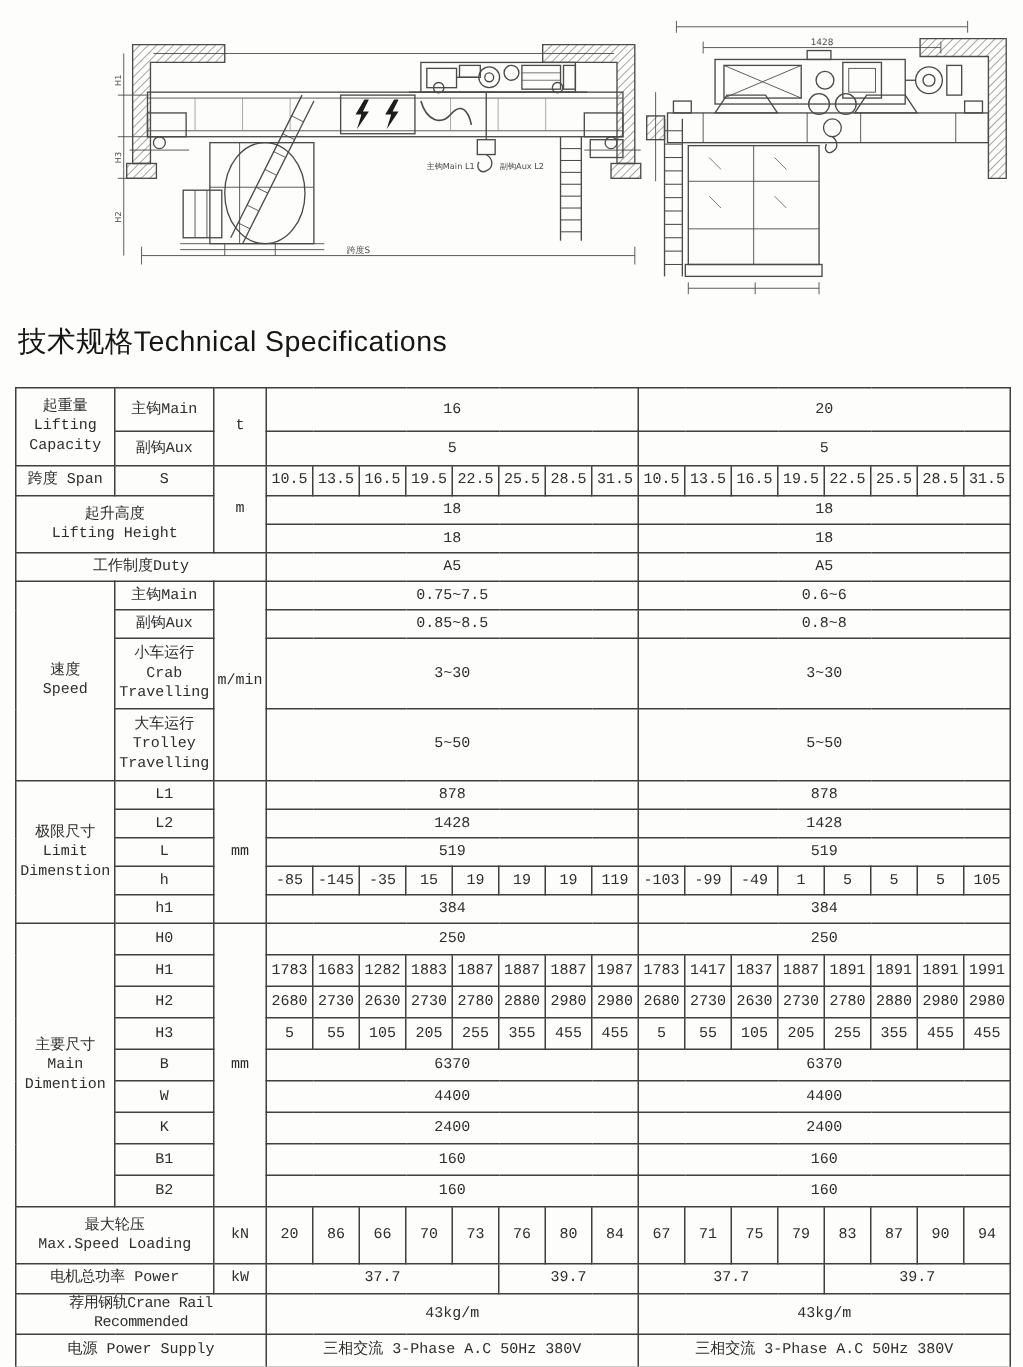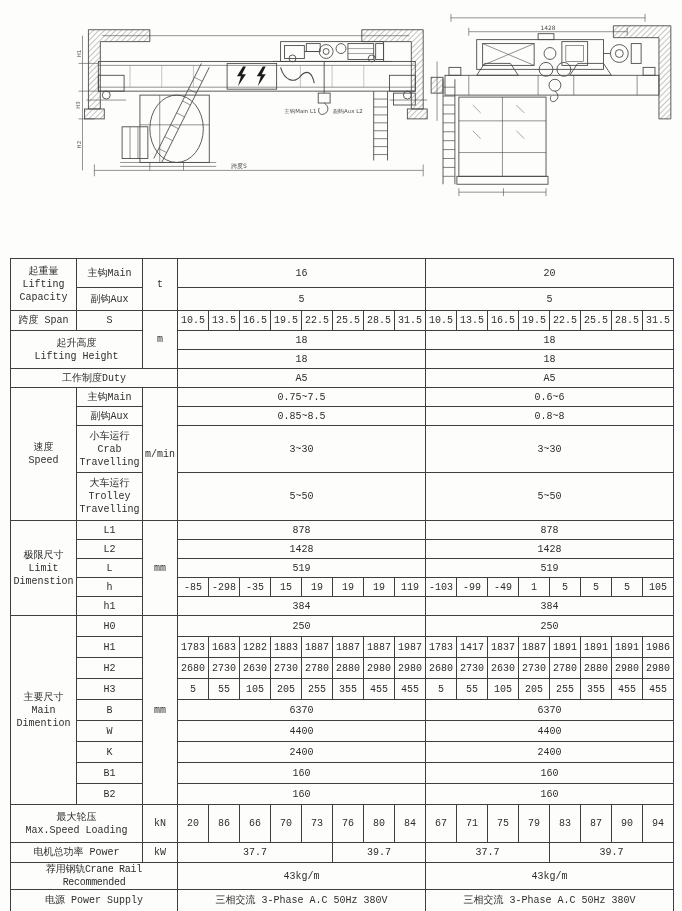--- a/index.html
+++ b/index.html
@@ -234,20 +234,21 @@
       <text x="238" y="168" text-anchor="middle">跨度S</text>
       <text x="300" y="112" text-anchor="middle" font-size="5.5">主钩Main L1</text>
       <text x="348" y="112" text-anchor="middle" font-size="5.5">副钩Aux L2</text>
       <text x="78" y="52" text-anchor="middle" font-size="5.5" transform="rotate(-90 78 52)">H1</text>
       <text x="78" y="104" text-anchor="middle" font-size="5.5" transform="rotate(-90 78 104)">H3</text>
       <text x="78" y="144" text-anchor="middle" font-size="5.5" transform="rotate(-90 78 144)">H2</text>
       <text x="550" y="28" text-anchor="middle">1428</text>
     </g>
   </svg>
 
+  <div class="page-title">技术规格Technical Specifications</div>
 
   <table class="spec">
     <colgroup>
       <col style="width:66px">
         <col style="width:66px">
         <col style="width:35px">
       <col style="width:31px">
         <col style="width:31px">
         <col style="width:31px">
         <col style="width:31px">
@@ -356,21 +357,21 @@
         <td class="v" colspan="8">1428</td>
       </tr>
       <tr style="height:19px">
         <td class="s">L</td>
         <td class="v" colspan="8">519</td>
         <td class="v" colspan="8">519</td>
       </tr>
       <tr style="height:19px">
         <td class="s">h</td>
         <td class="v">-85</td>
-          <td class="v">-298</td>
+          <td class="v">-145</td>
           <td class="v">-35</td>
           <td class="v">15</td>
           <td class="v">19</td>
           <td class="v">19</td>
           <td class="v">19</td>
           <td class="v">119</td>
         <td class="v">-103</td>
           <td class="v">-99</td>
           <td class="v">-49</td>
           <td class="v">1</td>
@@ -403,21 +404,21 @@
           <td class="v">1887</td>
           <td class="v">1887</td>
           <td class="v">1987</td>
         <td class="v">1783</td>
           <td class="v">1417</td>
           <td class="v">1837</td>
           <td class="v">1887</td>
           <td class="v">1891</td>
           <td class="v">1891</td>
           <td class="v">1891</td>
-          <td class="v">1986</td>
+          <td class="v">1991</td>
       </tr>
       <tr style="height:21px">
         <td class="s">H2</td>
         <td class="v">2680</td>
           <td class="v">2730</td>
           <td class="v">2630</td>
           <td class="v">2730</td>
           <td class="v">2780</td>
           <td class="v">2880</td>
           <td class="v">2980</td>

